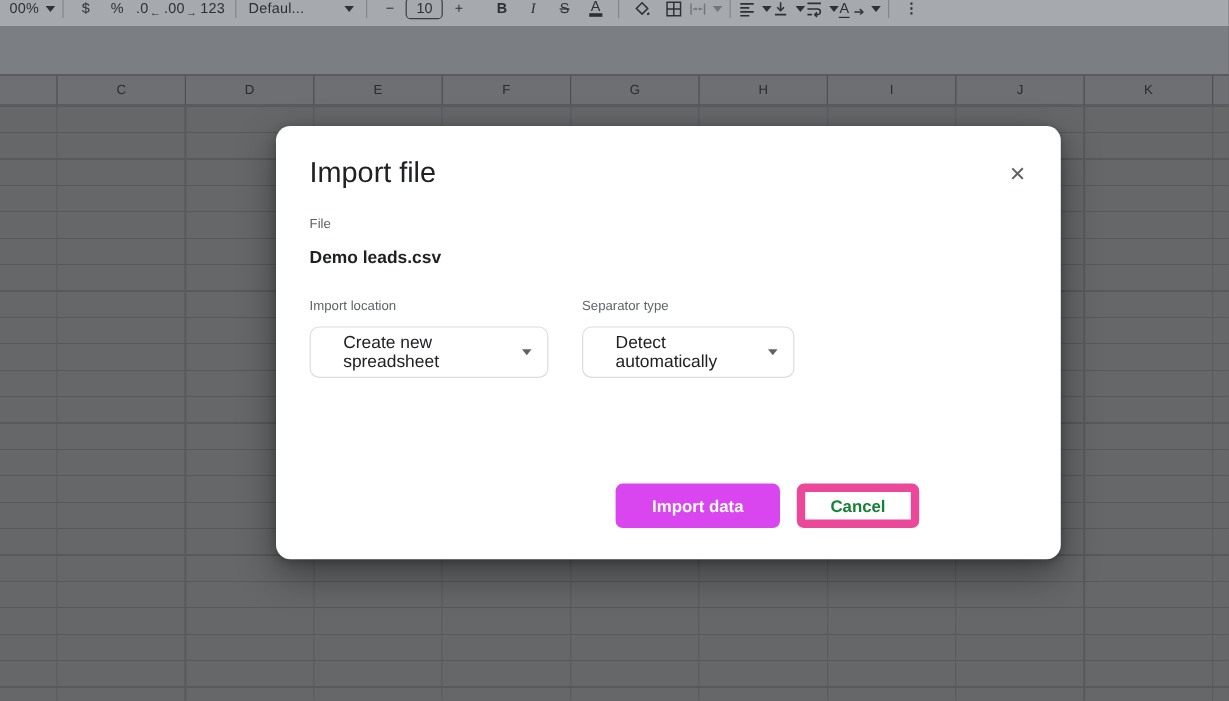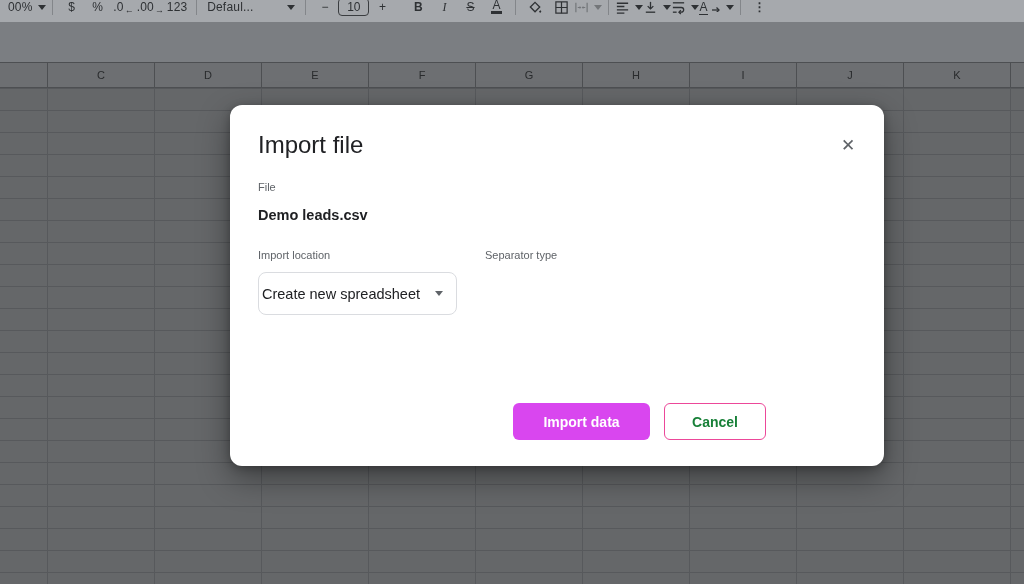--- a/index.html
+++ b/index.html
@@ -68,42 +68,42 @@
   }
   .lbl { position:absolute; font-size:11px; color:#5f6368; }
   .file-label { left:28px; top:76px; }
   .file-name { position:absolute; left:28px; top:102px; font-size:14.5px; font-weight:bold; color:#202124; }
   .loc-label { left:28px; top:144px; }
   .sep-label { left:255px; top:144px; }
 
   .dropdown {
     position:absolute; top:167px; height:43px; border:1px solid #dadce0; border-radius:8px;
     display:flex; align-items:center; justify-content:space-between;
-    padding:0 13px 0 3px; font-size:14.5px; color:#202124; background:#fff; cursor:pointer;
+    padding:0 13px 0 27px; font-size:14.5px; color:#202124; background:#fff; cursor:pointer;
   }
   .dd-location { left:28px; width:199px; }
   .dd-separator { left:255px; width:177px; }
   .dd-caret { width:0; height:0; border-left:4.5px solid transparent;
     border-right:4.5px solid transparent; border-top:5.5px solid #5f6368; margin-left:10px; }
 
   .chk-row { position:absolute; left:28px; top:232px; display:flex; align-items:center; }
   .checkbox {
     width:18px; height:18px; border-radius:3px; background:#1e8e3e;
     display:flex; align-items:center; justify-content:center; cursor:pointer;
   }
   .chk-label { margin-left:14px; font-size:14.5px; color:#202124; }
 
   .btn {
     position:absolute; top:298px; height:37px; border-radius:6px;
     display:flex; align-items:center; justify-content:center;
     font-size:14px; cursor:pointer;
   }
   .btn-import { left:283px; width:137px; background:#d946ef; color:#ffffff; font-weight:bold; }
   .btn-cancel { left:434px; width:102px; background:#ffffff; color:#188038;
-    border:1px solid #ec4899; font-weight:600; }
+    border:7px solid #ec4899; font-weight:600; }
 </style>
 </head>
 <body>
 
 <div class="stage">
 
   <div class="toolbar">
     <div class="toolbar-inner">
       <div class="tb-item">
         <span class="tb-text">00%</span>
@@ -255,19 +255,23 @@
     <div class="lbl file-label">File</div>
     <div class="file-name">Demo leads.csv</div>
 
     <div class="lbl loc-label">Import location</div>
     <div class="lbl sep-label">Separator type</div>
 
     <div class="dropdown dd-location">
       <span>Create new spreadsheet</span>
       <span class="dd-caret"></span>
     </div>
+    <div class="dropdown dd-separator">
+      <span>Detect automatically</span>
+      <span class="dd-caret"></span>
+    </div>
 
 
     <div class="btn btn-import">Import data</div>
     <div class="btn btn-cancel">Cancel</div>
   </div>
 
 </div>
 
 </body></html>

